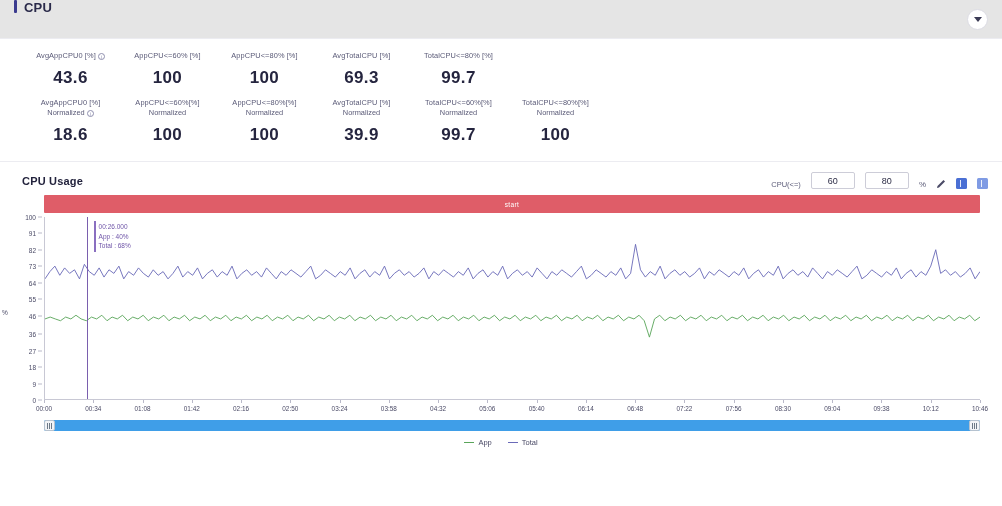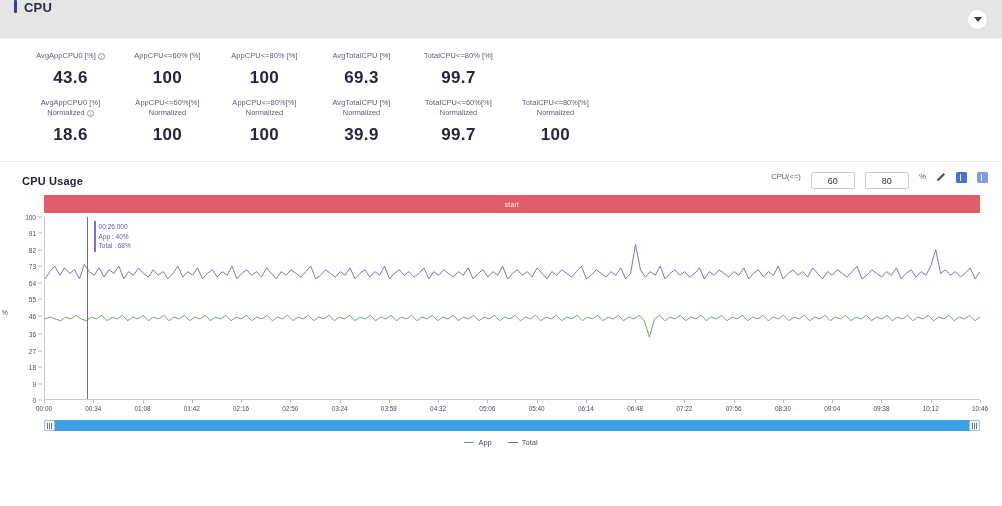--- a/index.html
+++ b/index.html
@@ -52,21 +52,21 @@
   }
   .kpi-value.dash { font-weight: 500; }
 
   
   .chart-divider { height:1px; background:#ececf1; margin-top: 6px; }
   .chart-head {
     display:flex; align-items:center; justify-content:space-between;
     padding: 10px 14px 6px 22px;
   }
   .chart-title { font-size: 11px; font-weight: 700; color:#23233d; letter-spacing:.2px; }
-  .chart-controls { display:flex; align-items:flex-start; gap:10px; }
+  .chart-controls { display:flex; align-items:flex-end; gap:10px; }
   .ctrl-label { font-size: 7.5px; color:#5a5a77; }
   .num-input {
     width: 44px; height: 17px; border:1px solid #cdcdd8; border-radius:2px;
     background:#fff; font-size:9px; text-align:center; color:#2b2b45;
     font-family: "Liberation Sans", sans-serif;
   }
   .pct { font-size:8px; color:#5a5a77; }
   .sq-btn {
     width:11px;height:11px;border-radius:1.5px;background:#4a6fd4;
     display:inline-block; position:relative; cursor:pointer;

